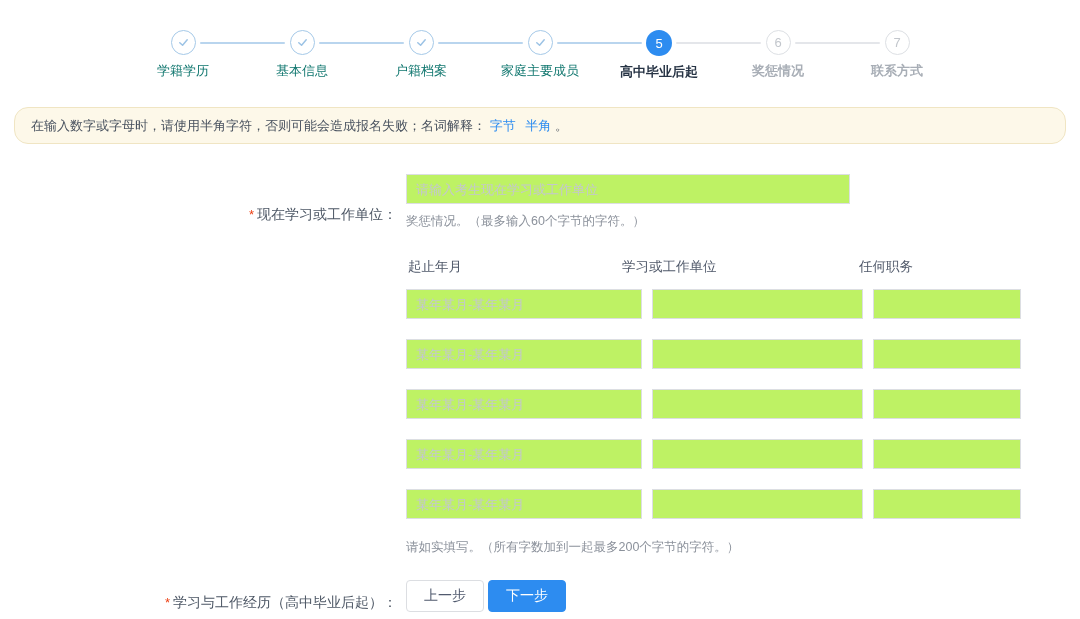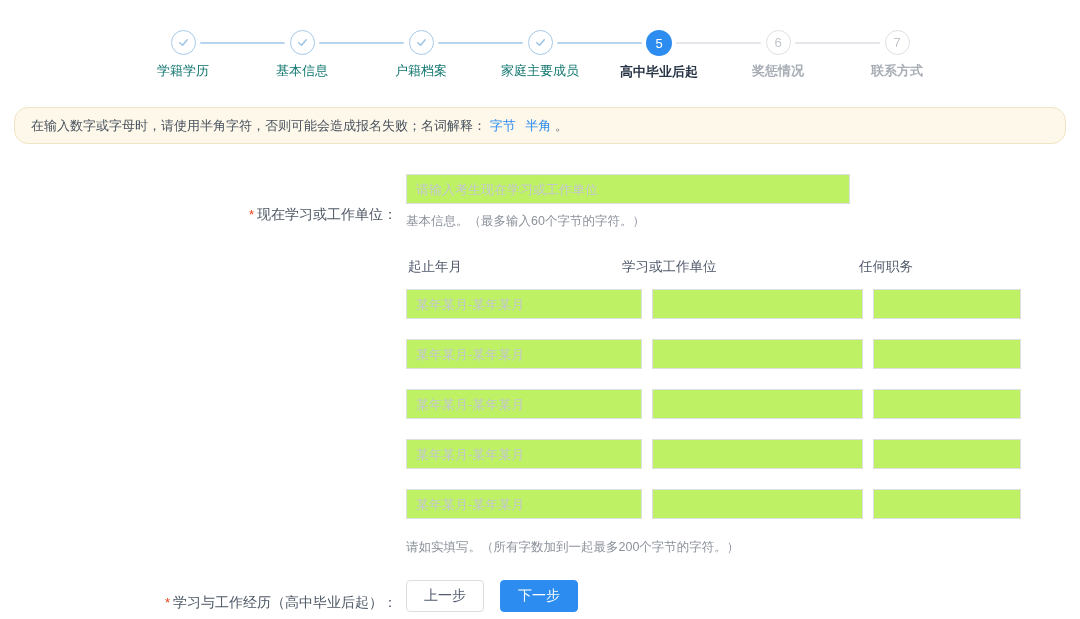--- a/index.html
+++ b/index.html
@@ -70,21 +70,21 @@
   .ch { padding-left: 2px; }
   .c1 { width: 214px; }
   .c2 { width: 211px; }
   .c3 { width: 148px; margin-left: 26px; }
   .exp-row { display: flex; margin-bottom: 20px; }
   .exp-row .input.c1 { width: 236px; }
   .exp-row .input.c2 { width: 211px; }
   .exp-row .input.c3 { width: 148px; }
   .exp-help { margin-top: 0; }
 
-  .btn-row { margin-top: 24px; display: flex; gap: 12px; }
+  .btn-row { margin-top: 24px; display: flex; }
   .btn {
     height: 32px; padding: 0 17px; border-radius: 4px; font-size: 14px;
     cursor: pointer; font-family: "Liberation Sans", "DejaVu Sans", sans-serif;
   }
   .btn.prev { background: #fff; border: 1px solid #dcdee2; color: #515a6e; }
   .btn.next { background: #2d8cf0; border: 1px solid #2d8cf0; color: #fff; margin-left: 4px; }
 </style>
 </head>
 <body>
 
@@ -157,21 +157,21 @@
   </div>
 
   <div class="form">
 
     <div class="form-row first">
       <div class="label-col">
         <span class="req">*</span><span>现在学习或工作单位：</span>
       </div>
       <div class="field-col">
         <input class="input wide" type="text" placeholder="请输入考生现在学习或工作单位" style="">
-        <div class="help">基本信息。（最多输入60个字节的字符。）</div>
+        <div class="help">奖惩情况。（最多输入60个字节的字符。）</div>
       </div>
     </div>
 
     <div class="form-row exp-section">
       <div class="label-col">
         <span class="req">*</span><span>学习与工作经历（高中毕业后起）：</span>
       </div>
       <div class="field-col">
         <div class="col-headers">
           <div class="ch c1">起止年月</div>

